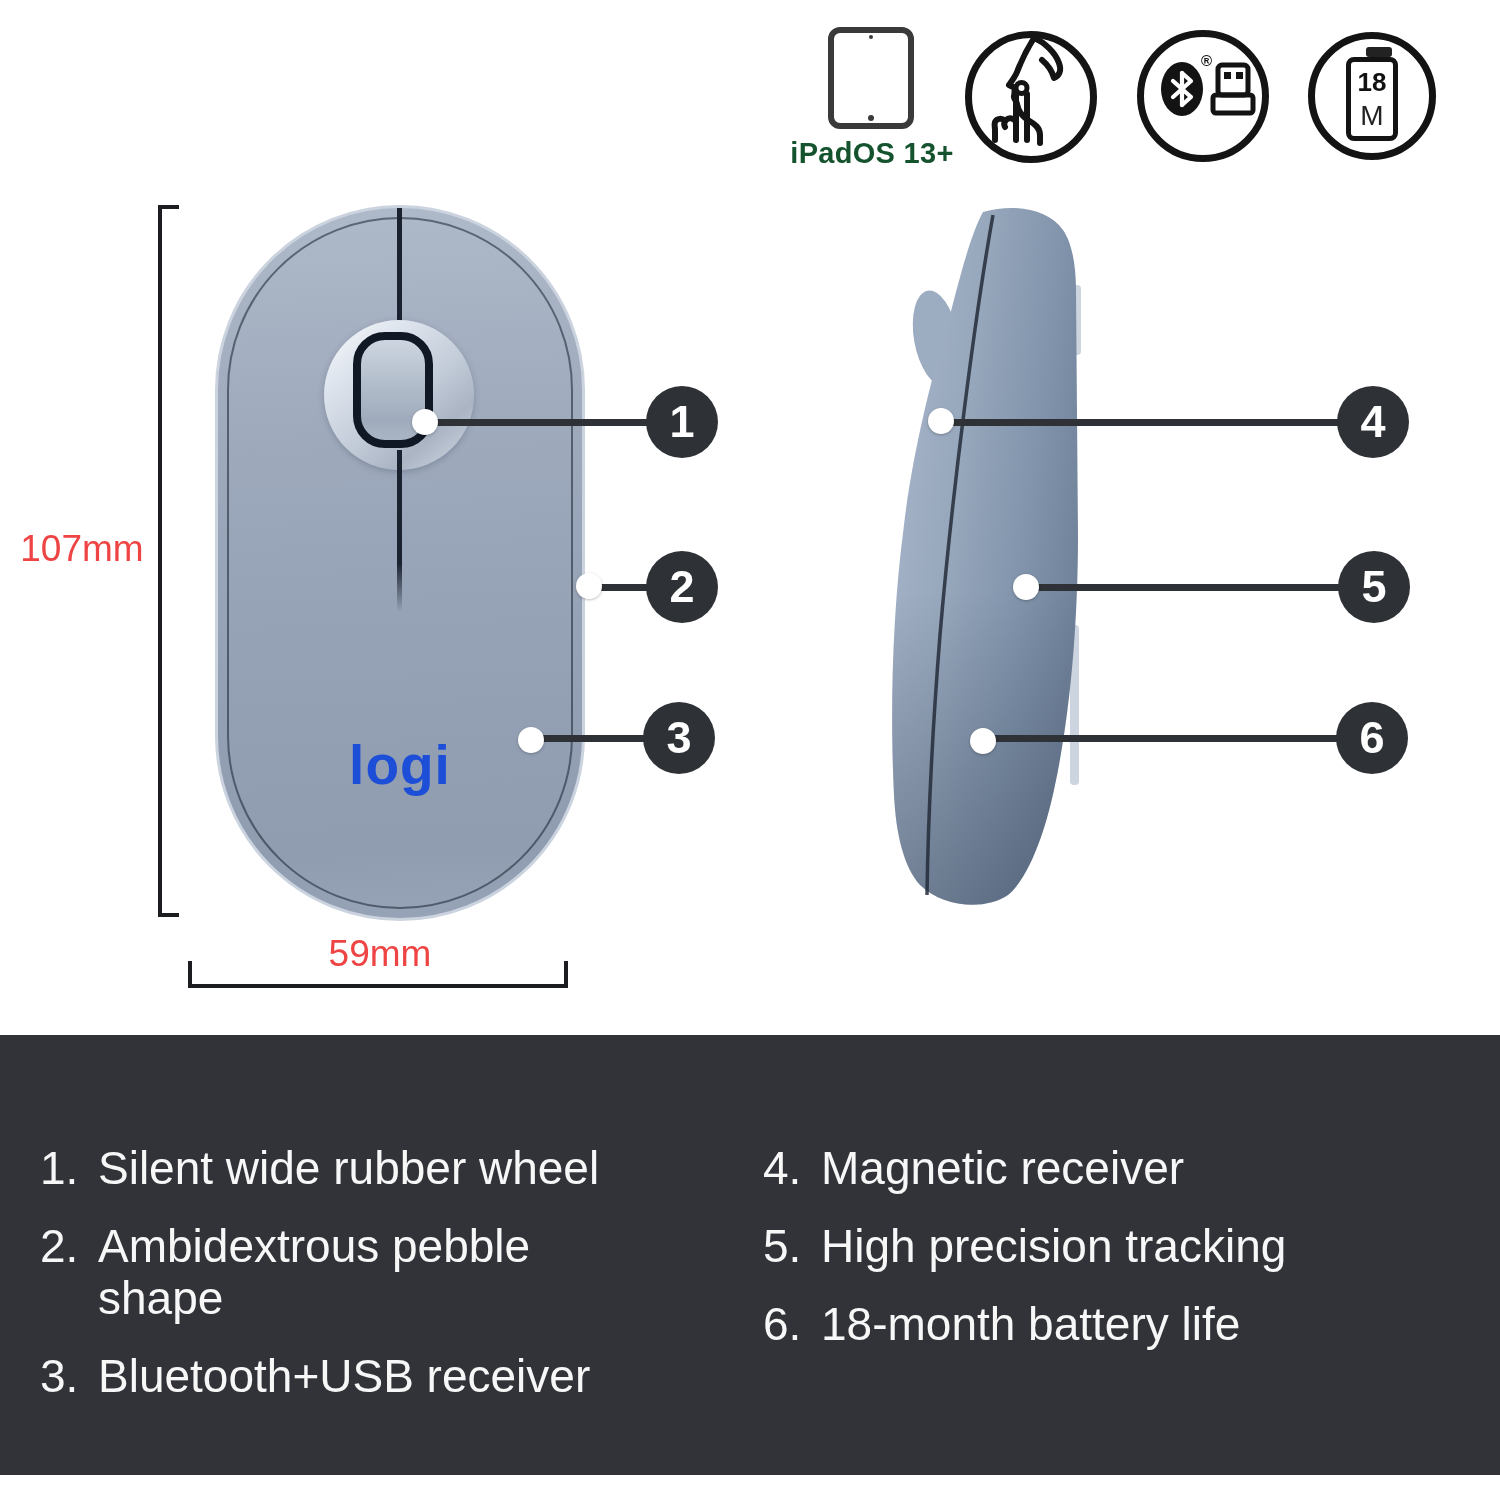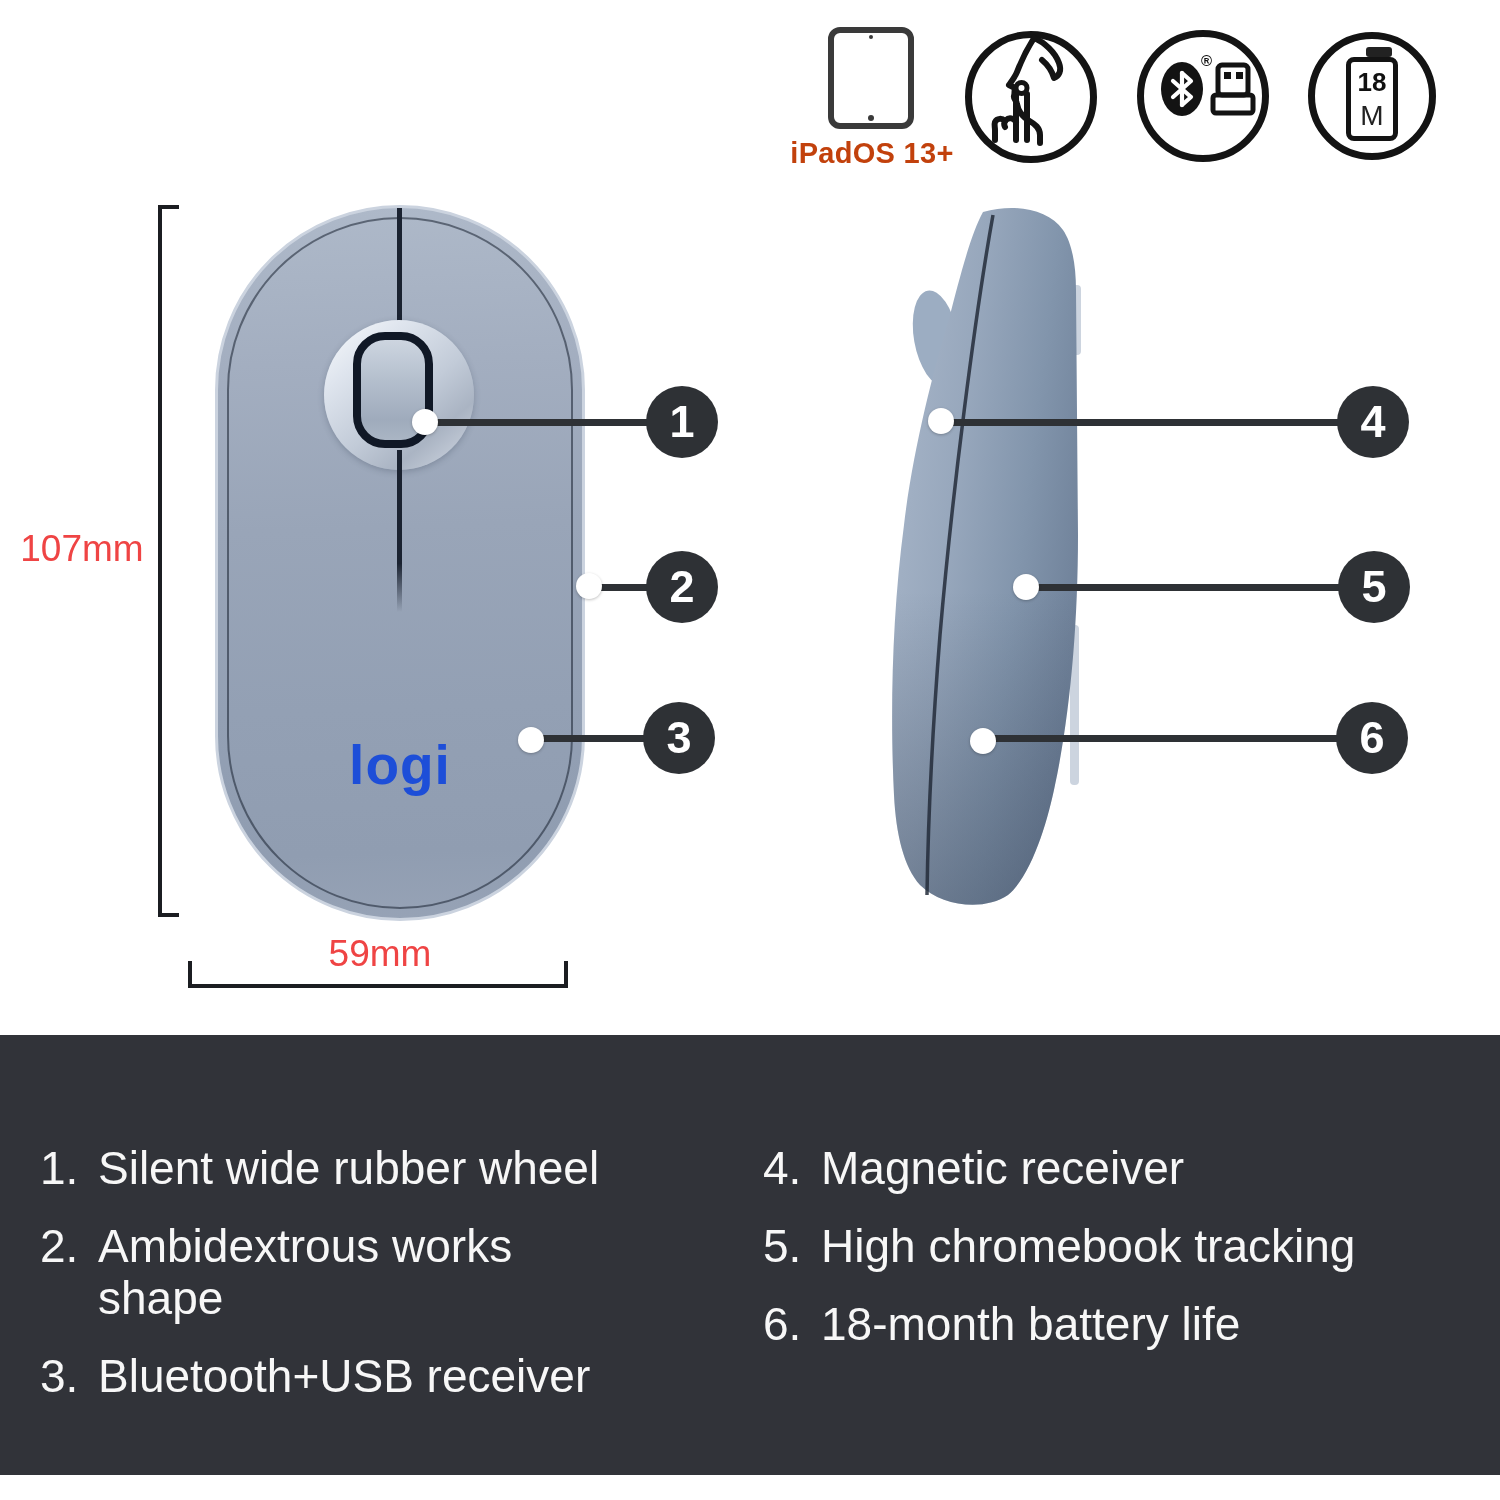--- a/index.html
+++ b/index.html
@@ -10,21 +10,21 @@
   
   .cb-badge{left:607px;top:22px;width:145px;height:146px;border:3px solid #232323;border-radius:30px;
             box-sizing:border-box;display:flex;flex-direction:column;align-items:center;background:#fff;}
   .cb-badge svg{margin-top:15px;}
   .cb-line{font-size:21px;line-height:24px;font-weight:500;color:#1d1d1d;letter-spacing:.2px;}
 
   .ipad{left:828px;top:27px;width:86px;height:102px;border:6px solid #3a3a3a;border-radius:12px;
         box-sizing:border-box;background:#fff;}
   .ipad .cam{position:absolute;left:50%;top:2px;width:4px;height:4px;margin-left:-2px;border-radius:50%;background:#3a3a3a;}
   .ipad .home{position:absolute;left:50%;bottom:2px;width:6px;height:6px;margin-left:-3px;border-radius:50%;background:#3a3a3a;}
-  .ipad-label{left:786px;top:137px;width:172px;text-align:center;font-size:29px;font-weight:700;color:#c2410c;letter-spacing:.3px;}
+  .ipad-label{left:786px;top:137px;width:172px;text-align:center;font-size:29px;font-weight:700;color:#14532d;letter-spacing:.3px;}
 
   .reg-mark{left:1201px;top:52px;font-size:15px;color:#111;font-weight:700;}
 
   .batt-circle{left:1308px;top:32px;width:128px;height:128px;border:7px solid #131313;border-radius:50%;
                box-sizing:border-box;background:#fff;}
   .batt-cap{position:absolute;left:51px;top:8px;width:26px;height:10px;background:#222;border-radius:3px;}
   .batt-body{position:absolute;left:31px;top:18px;width:52px;height:84px;border:5px solid #131313;border-radius:8px;box-sizing:border-box;background:#fff;}
   .batt-months{position:absolute;left:0;top:5px;width:100%;text-align:center;font-size:26px;font-weight:700;color:#111;}
   .batt-unit{position:absolute;left:0;top:38px;width:100%;text-align:center;font-size:28px;font-weight:400;color:#222;}
 
@@ -200,35 +200,35 @@
 
   <div class="abs panel">
     <div class="features">
       <div class="fcol">
         <div class="fitem">
           <span class="fnum">1.</span>
           <span class="ftext">Silent wide rubber wheel</span>
         </div>
         <div class="fitem">
           <span class="fnum">2.</span>
-          <span class="ftext">Ambidextrous works shape</span>
+          <span class="ftext">Ambidextrous pebble shape</span>
         </div>
         <div class="fitem">
           <span class="fnum">3.</span>
           <span class="ftext">Bluetooth+USB receiver</span>
         </div>
       </div>
       <div class="fcol right">
         <div class="fitem">
           <span class="fnum">4.</span>
           <span class="ftext">Magnetic receiver</span>
         </div>
         <div class="fitem">
           <span class="fnum">5.</span>
-          <span class="ftext">High chromebook tracking</span>
+          <span class="ftext">High precision tracking</span>
         </div>
         <div class="fitem">
           <span class="fnum">6.</span>
           <span class="ftext">18-month battery life</span>
         </div>
       </div>
     </div>
   </div>
 
 </div>

